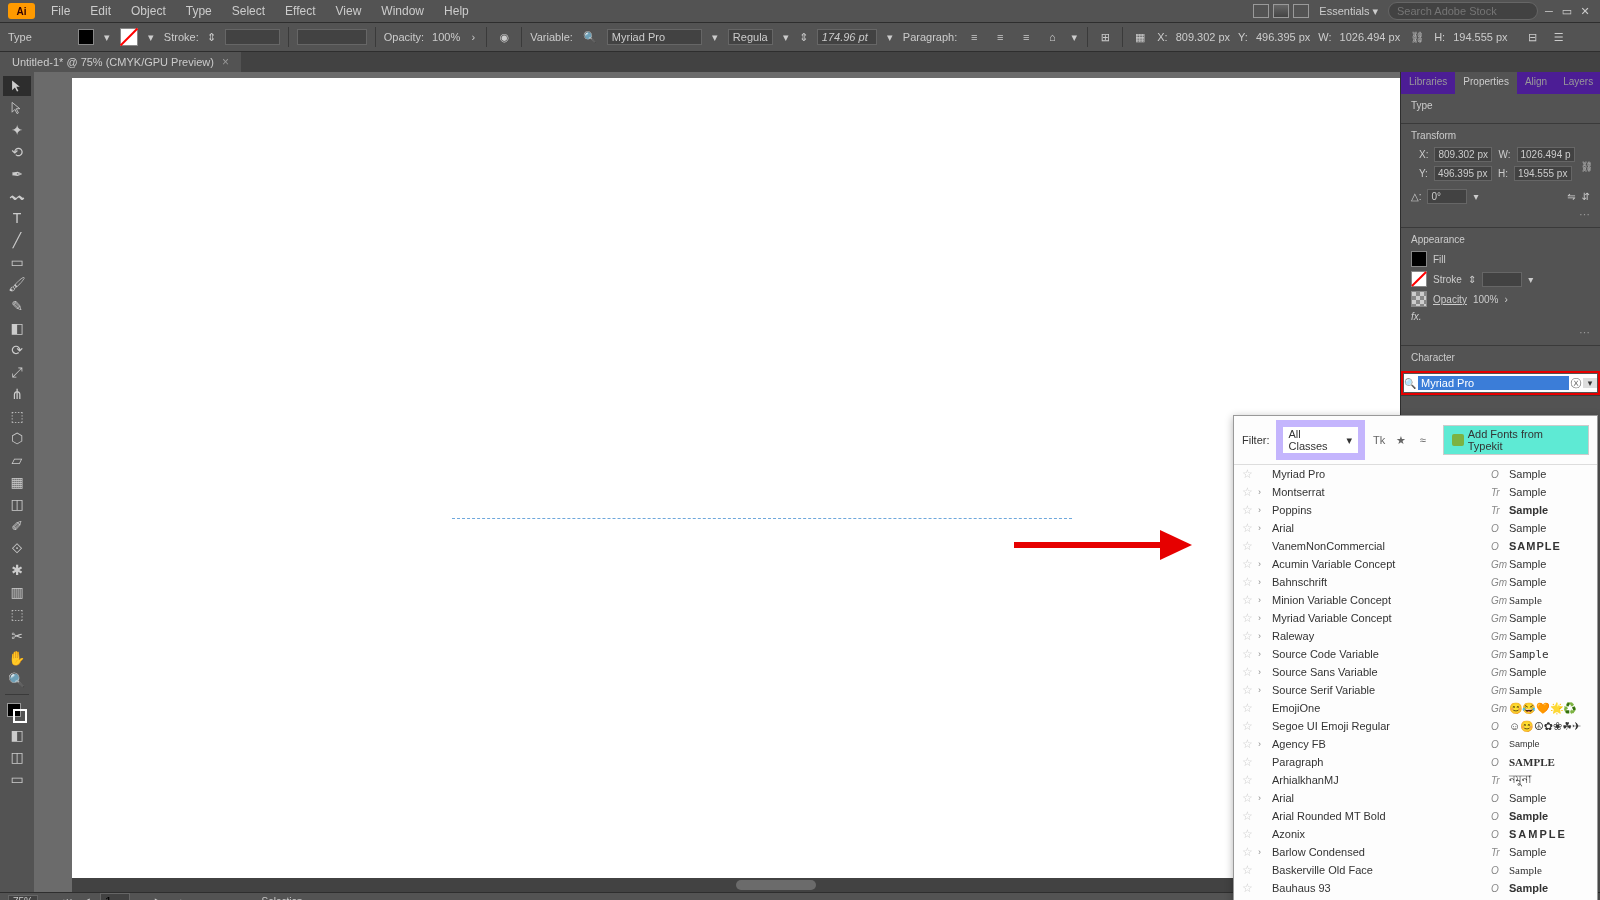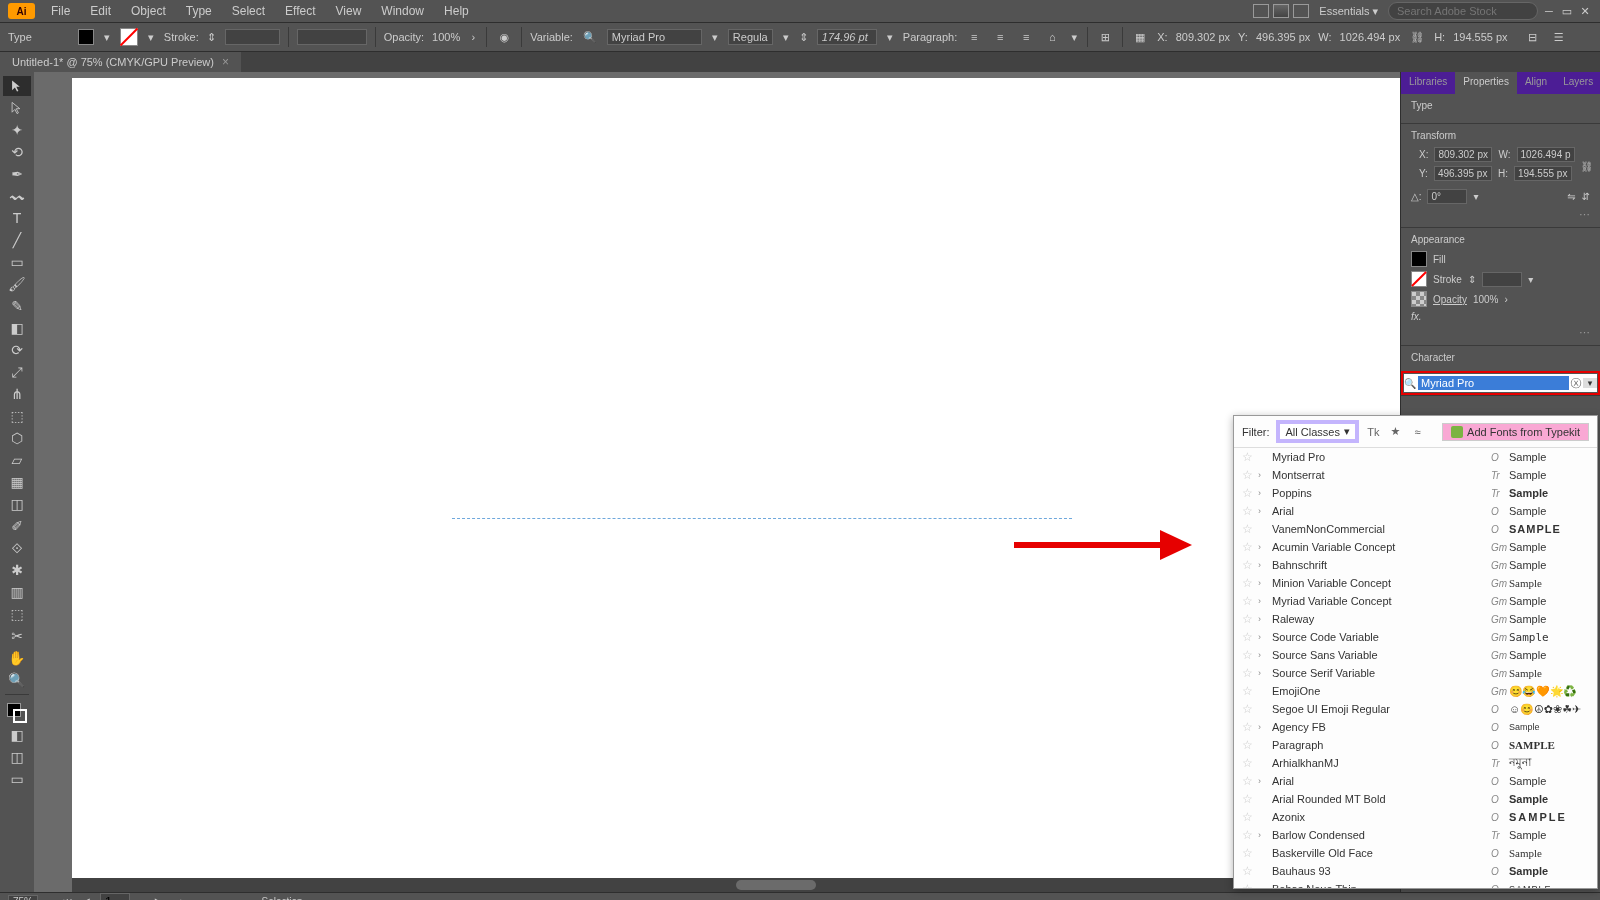--- a/index.html
+++ b/index.html
@@ -74,23 +74,23 @@
 .char-input-wrap { border: 2px solid #e60000; padding: 1px; background: #535353; }
 .char-input { display: flex; align-items: center; background: #fff; height: 18px; }
 .char-input .search-ic { width: 14px; color: #666; font-size: 10px; text-align: center; }
 .char-input .char-text { flex: 1; background: #3b7dd8; color: #fff; padding: 1px 3px; font-size: 11px; }
 .char-input .clear { width: 14px; color: #666; text-align: center; font-size: 11px; }
 .char-input .dd-btn { width: 14px; background: #ddd; color: #333; text-align: center; font-size: 9px; }
 
 
 .font-dropdown { position: absolute; right: 2px; top: 415px; width: 365px; background: #fdfdfd; border: 1px solid #999; z-index: 20; box-shadow: 0 2px 8px rgba(0,0,0,0.3); color: #333; }
 .font-dd-header { display: flex; align-items: center; padding: 4px 8px; border-bottom: 1px solid #ddd; gap: 6px; font-size: 11px; }
-.font-dd-header .filter-dd { border: 4px solid #c4b5fd; padding: 1px 6px; background: #fff; font-size: 11px; display: flex; align-items: center; gap: 4px; }
+.font-dd-header .filter-dd { border: 7px solid #c4b5fd; padding: 1px 6px; background: #fff; font-size: 11px; display: flex; align-items: center; gap: 4px; }
 .font-dd-header .hdr-icon { width: 16px; height: 16px; display: flex; align-items: center; justify-content: center; color: #666; }
-.font-dd-header .typekit-btn { border: 1px solid #ccc; background: #f9a8d4; padding: 2px 8px; font-size: 11px; color: #333; display: flex; align-items: center; gap: 4px; }
+.font-dd-header .typekit-btn { border: 1px solid #ccc; background: #5eead4; padding: 2px 8px; font-size: 11px; color: #333; display: flex; align-items: center; gap: 4px; }
 .font-dd-header .tk-icon { width: 12px; height: 12px; background: #7cb342; border-radius: 2px; }
 .font-list { max-height: 440px; overflow-y: auto; }
 .font-row { display: flex; align-items: center; padding: 1px 8px; height: 18px; font-size: 11px; cursor: pointer; }
 .font-row .star { width: 16px; color: #ccc; font-size: 12px; }
 .font-row .expand { width: 12px; color: #888; font-size: 9px; }
 .font-row .fname { flex: 1; color: #333; padding-left: 2px; }
 .font-row .ftype { width: 18px; font-size: 10px; color: #888; font-style: italic; }
 .font-row .fsample { width: 80px; color: #333; text-align: left; }
 
 

